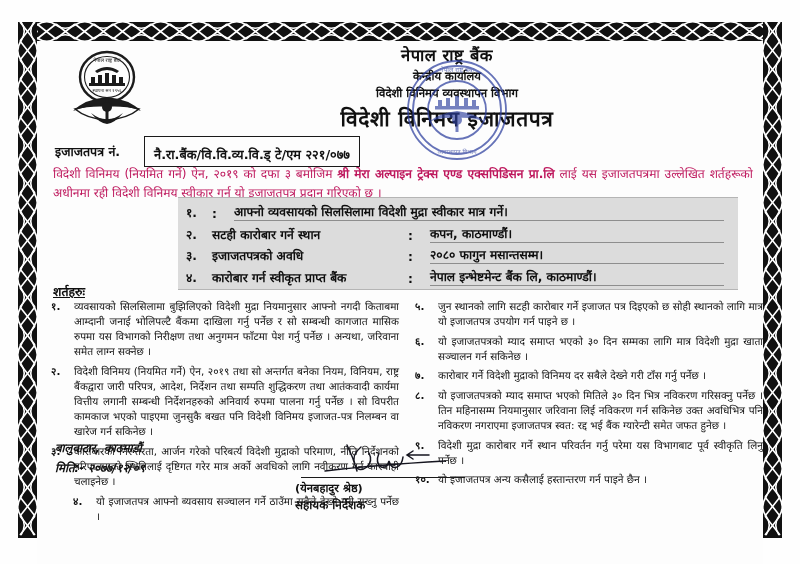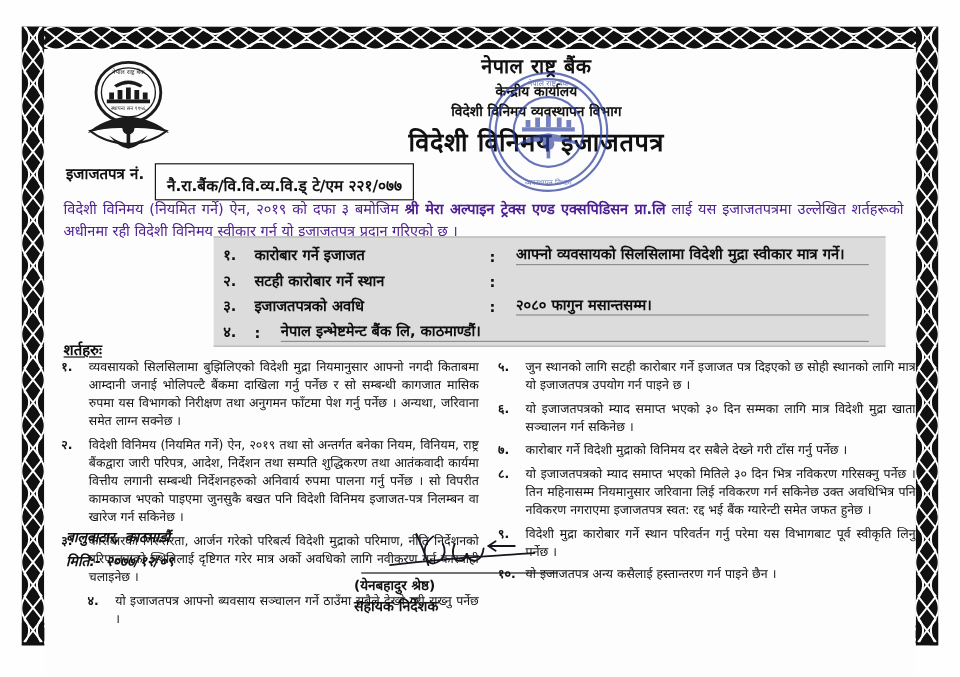--- a/index.html
+++ b/index.html
@@ -71,34 +71,34 @@
     position: absolute;
     left: 368px; top: 17px;
     width: 104px; height: 104px;
     opacity: .72;
     pointer-events: none;
   }
 
   
   .licno-row {
     position: absolute; left: 18px; top: 95px;
-    display: flex; align-items: flex-start; gap: 9px;
+    display: flex; align-items: center; gap: 24px;
   }
   .licno-label { font-size: 12.5px; font-weight: 600; color: #111; }
   .licno-box {
     border: 1.3px solid #1a1a1a;
     padding: 8px 9px 3px 9px;
     font-size: 12.8px; font-weight: 700; color: #111;
     background: transparent; white-space: nowrap;
   }
 
   
   .intro {
     position: absolute; left: 16px; top: 124px; width: 700px;
-    font-size: 12.1px; line-height: 1.55; color: #4c1d95;
+    font-size: 12.1px; line-height: 1.55; color: #be185d;
     text-align: justify;
   }
   .intro b { font-weight: 700; }
 
   
   .details {
     position: absolute; left: 141px; top: 156px;
     width: 560px;
     background: #dcdcdc;
     border-top: 1px solid #b5b5b5;
@@ -259,37 +259,38 @@
     <div class="licno-row">
       <span class="licno-label">इजाजतपत्र नं.</span>
       <span class="licno-box">नै.रा.बैंक/वि.वि.व्य.वि.ड् टे/एम २२१/०७७</span>
     </div>
 
     <div class="intro"><span>विदेशी विनिमय (नियमित गर्ने) ऐन, २०१९ को दफा ३ बमोजिम </span><b>श्री मेरा अल्पाइन ट्रेक्स एण्ड एक्सपिडिसन  प्रा.लि</b><span> लाई यस इजाजतपत्रमा उल्लेखित शर्तहरूको अधीनमा रही विदेशी विनिमय स्वीकार गर्न यो इजाजतपत्र प्रदान गरिएको छ ।</span></div>
 
     <div class="details">
       <div class="drow">
         <span class="dnum">१.</span>
-        <span class="dlabel">कारोबार गर्ने इजाजत</span>
         <span class="dcolon">:</span>
         <span class="dvalue">आफ्नो व्यवसायको सिलसिलामा विदेशी मुद्रा स्वीकार मात्र गर्ने।</span>
       </div>
       <div class="drow">
         <span class="dnum">२.</span>
         <span class="dlabel">सटही कारोबार गर्ने स्थान</span>
         <span class="dcolon">:</span>
+        <span class="dvalue">कपन, काठमाण्डौं।</span>
       </div>
       <div class="drow">
         <span class="dnum">३.</span>
         <span class="dlabel">इजाजतपत्रको अवधि</span>
         <span class="dcolon">:</span>
         <span class="dvalue">२०८० फागुन मसान्तसम्म।</span>
       </div>
       <div class="drow">
         <span class="dnum">४.</span>
+        <span class="dlabel">कारोबार गर्न स्वीकृत प्राप्त बैंक</span>
         <span class="dcolon">:</span>
         <span class="dvalue">नेपाल इन्भेष्टमेन्ट बैंक लि, काठमाण्डौं।</span>
       </div>
     </div>
 
     <div class="cond-head">शर्तहरुः</div>
 
     <div class="cond-cols">
       <div class="cond-col">
         <div class="citem">

